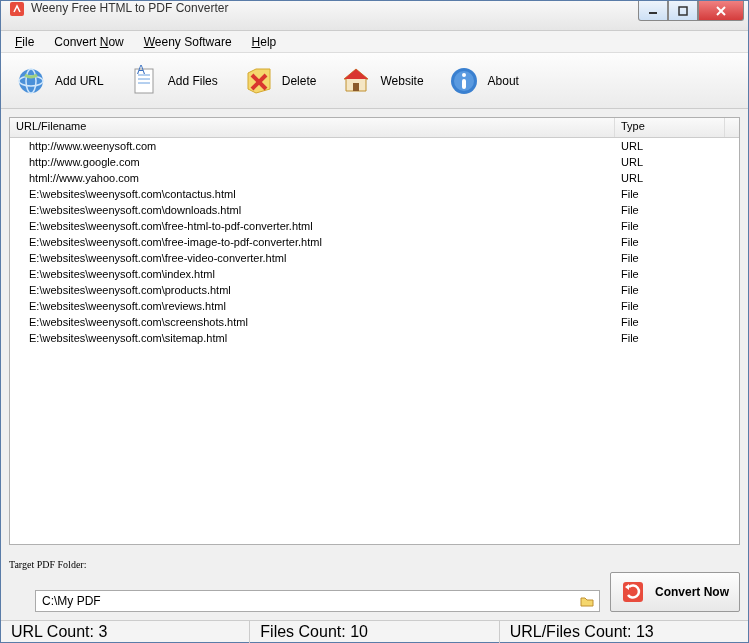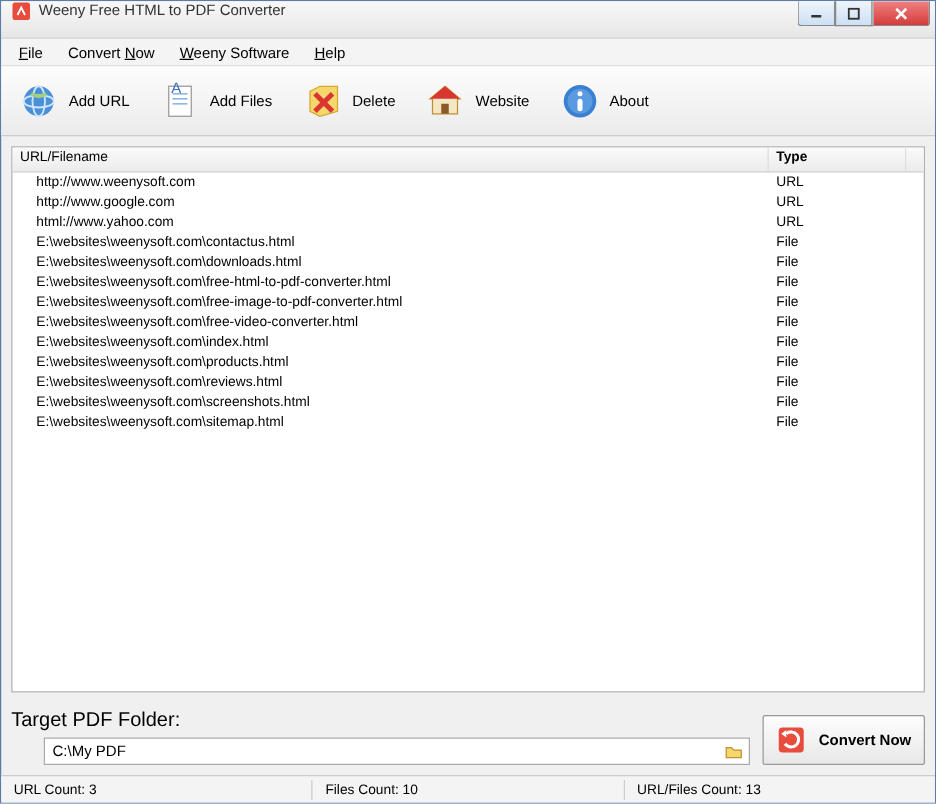--- a/index.html
+++ b/index.html
@@ -18,36 +18,36 @@
 .menu-item span { }
 .u { text-decoration: underline; }
 .toolbar { height: 56px; background: linear-gradient(#fdfdfd, #ebebeb); display: flex; align-items: center; padding: 0 8px; border-bottom: 1px solid #ccc; }
 .tool-btn { display: flex; align-items: center; gap: 8px; padding: 4px 18px 4px 6px; cursor: pointer; border-radius: 3px; }
 .tool-icon { width: 32px; height: 32px; display: flex; align-items: center; justify-content: center; }
 .content { flex: 1; padding: 8px; display: flex; }
 .listview { flex: 1; background: #fff; border: 1px solid #b0b0b0; display: flex; flex-direction: column; overflow: hidden; }
 .lv-header { display: flex; background: linear-gradient(#fafafa, #ececec); border-bottom: 1px solid #ccc; height: 20px; }
 .lv-col { padding: 2px 6px; border-right: 1px solid #ddd; font-size: 11px; cursor: pointer; }
 .lv-col-url { flex: 1; }
-.lv-col-type { width: 110px; font-weight: bold; }
+.lv-col-type { width: 110px; }
 .lv-col-pad { width: 14px; border-right: none; }
 .lv-body { flex: 1; overflow-y: auto; }
 .lv-row { display: flex; height: 16px; align-items: center; cursor: pointer; }
 .lv-cell-url { flex: 1; padding: 0 19px; white-space: nowrap; overflow: hidden; text-overflow: ellipsis; font-size: 11px; }
 .lv-cell-type { width: 124px; padding: 0 6px; font-size: 11px; }
 .bottom-panel { padding: 6px 8px 8px 8px; display: flex; gap: 10px; align-items: flex-end; }
 .target-block { flex: 1; }
-.target-label { font-size: 16px; margin-bottom: 4px; display: block; }
+.target-label { font-size: 10px; margin-bottom: 20px; display: block; font-family: Liberation Serif, serif; }
 .target-input-wrap { display: flex; align-items: center; border: 1px solid #aaa; background: #fff; height: 22px; padding: 0 4px 0 6px; margin-left: 26px; }
 .target-input { flex: 1; border: none; outline: none; font-size: 12px; background: transparent; }
 .folder-btn { width: 16px; height: 16px; cursor: pointer; display: flex; align-items: center; justify-content: center; }
 .convert-btn { width: 130px; height: 40px; border: 1px solid #999; background: linear-gradient(#fdfdfd, #e8e8e8); display: flex; align-items: center; justify-content: center; gap: 10px; cursor: pointer; border-radius: 2px; font-weight: bold; }
 .convert-icon { width: 24px; height: 24px; }
 .statusbar { height: 22px; background: #f4f4f4; border-top: 1px solid #ccc; display: flex; align-items: center; }
-.status-cell { padding: 2px 10px; border-right: 1px solid #ccc; font-size: 11px; flex: 1; }
+.status-cell { padding: 2px 10px; border-right: 1px solid #ccc; font-size: 16px; flex: 1; }
 .status-cell:last-child { border-right: none; }
 </style>
 </head>
 <body>
 
 <div class="window">
 
   <div class="titlebar">
     <span class="titlebar-icon">
       <svg width="16" height="16">

